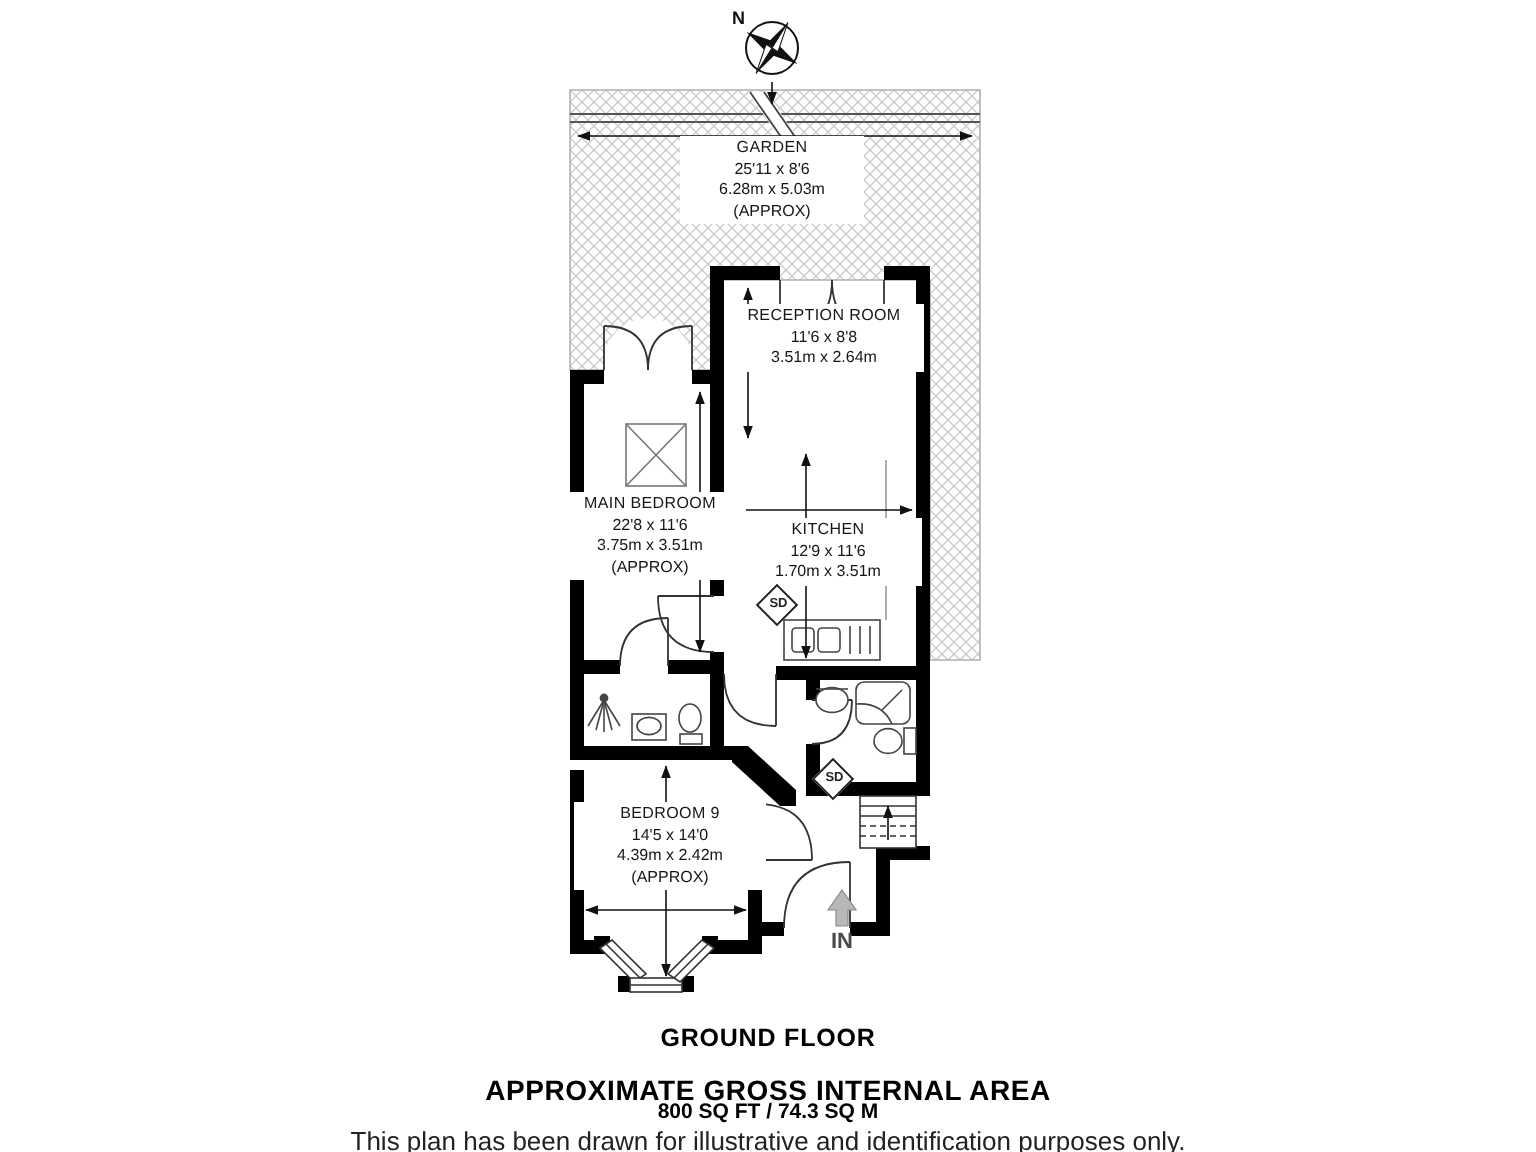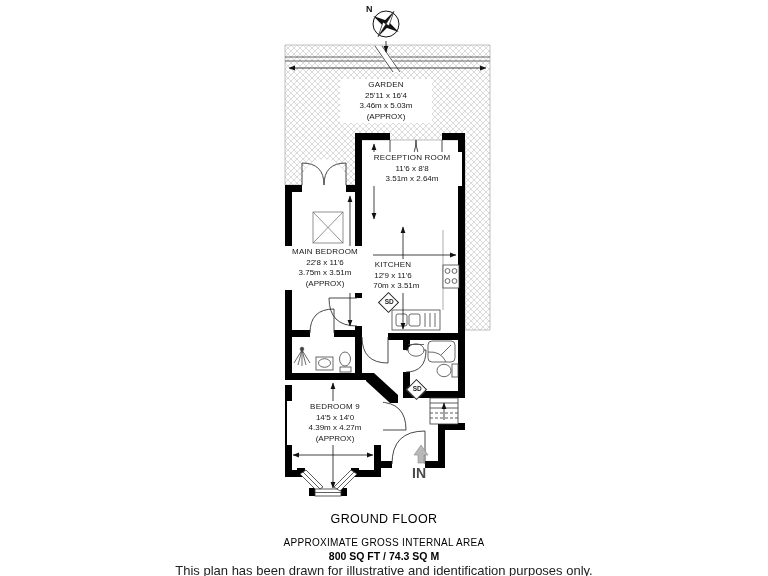--- a/index.html
+++ b/index.html
@@ -9,24 +9,24 @@
   }
   #plan-svg{position:absolute;left:0;top:0;}
   .lbl{position:absolute;text-align:center;font-size:8px;line-height:10.5px;color:#161616;}
   .lbl.boxed{background:#fff;padding:1px 2px;}
   .room-name{letter-spacing:.2px;}
   .n-label{position:absolute;font-size:9px;font-weight:bold;color:#111;}
   .sd{position:absolute;width:13px;height:13px;background:#fff;border:1px solid #222;
       transform:rotate(45deg);}
   .sd span{position:absolute;left:-4px;top:2px;width:21px;text-align:center;
       transform:rotate(-45deg);font-size:6.5px;font-weight:bold;color:#222;}
-  .in-label{position:absolute;font-size:14px;font-weight:bold;color:#4a4a4a;}
+  .in-label{position:absolute;font-size:11px;font-weight:bold;color:#4a4a4a;text-align:center;}
   .footer-line{position:absolute;left:0;width:768px;text-align:center;color:#000;}
-  .f-title{top:512px;font-size:12.5px;font-weight:normal;letter-spacing:.4px;}
-  .f-area-head{top:537px;font-size:10px;font-weight:normal;letter-spacing:.3px;}
+  .f-title{top:512px;font-size:12.5px;font-weight:bold;letter-spacing:.4px;}
+  .f-area-head{top:537px;font-size:14px;font-weight:bold;letter-spacing:.3px;}
   .f-area-val{top:550px;font-size:10.5px;font-weight:bold;}
   .f-disc{top:563px;font-size:13px;color:#222;}
 </style>
 </head>
 <body>
 
 <div id="canvas">
 
 <svg id="plan-svg" width="768" height="576" viewBox="0 0 768 576">
   <defs>
@@ -217,50 +217,50 @@
     <line x1="350" y1="196" x2="350" y2="326" marker-start="url(#ah)" marker-end="url(#ah)"></line>
     <line x1="293" y1="455" x2="373" y2="455" marker-start="url(#ah)" marker-end="url(#ah)"></line>
     <line x1="333" y1="383" x2="333" y2="488" marker-start="url(#ah)" marker-end="url(#ah)"></line>
   </g>
 
   <polygon points="421,445 428,455 424,455 424,463 418,463 418,455 414,455" fill="#b8b8b8" stroke="#8a8a8a" stroke-width="0.6"></polygon>
 </svg>
 
 <div class="n-label" style="left:366px;top:4px;">N</div>
 
-<div class="lbl boxed" style="left:340px;top:79px;width:88px;">
+<div class="lbl boxed" style="left:340px;top:68px;width:88px;">
   <div class="room-name">GARDEN</div>
-  <div>25'11 x 16'4</div>
-  <div>3.46m x 5.03m</div>
+  <div>25'11 x 8'6</div>
+  <div>6.28m x 5.03m</div>
   <div>(APPROX)</div>
 </div>
 
 <div class="lbl boxed" style="left:362px;top:152px;width:96px;">
   <div class="room-name">RECEPTION ROOM</div>
   <div>11'6 x 8'8</div>
   <div>3.51m x 2.64m</div>
 </div>
 
-<div class="lbl boxed" style="left:346px;top:259px;width:90px;">
+<div class="lbl boxed" style="left:367px;top:259px;width:90px;">
   <div class="room-name">KITCHEN</div>
   <div>12'9 x 11'6</div>
   <div>1.70m x 3.51m</div>
 </div>
 
 <div class="lbl boxed" style="left:277px;top:246px;width:92px;">
   <div class="room-name">MAIN BEDROOM</div>
   <div>22'8 x 11'6</div>
   <div>3.75m x 3.51m</div>
   <div>(APPROX)</div>
 </div>
 
 <div class="lbl boxed" style="left:287px;top:401px;width:92px;">
   <div class="room-name">BEDROOM 9</div>
   <div>14'5 x 14'0</div>
-  <div>4.39m x 4.27m</div>
+  <div>4.39m x 2.42m</div>
   <div>(APPROX)</div>
 </div>
 
 <div class="sd" style="left:381px;top:295px;">
   <span>SD</span>
 </div>
 <div class="sd" style="left:409px;top:382px;">
   <span>SD</span>
 </div>
 

